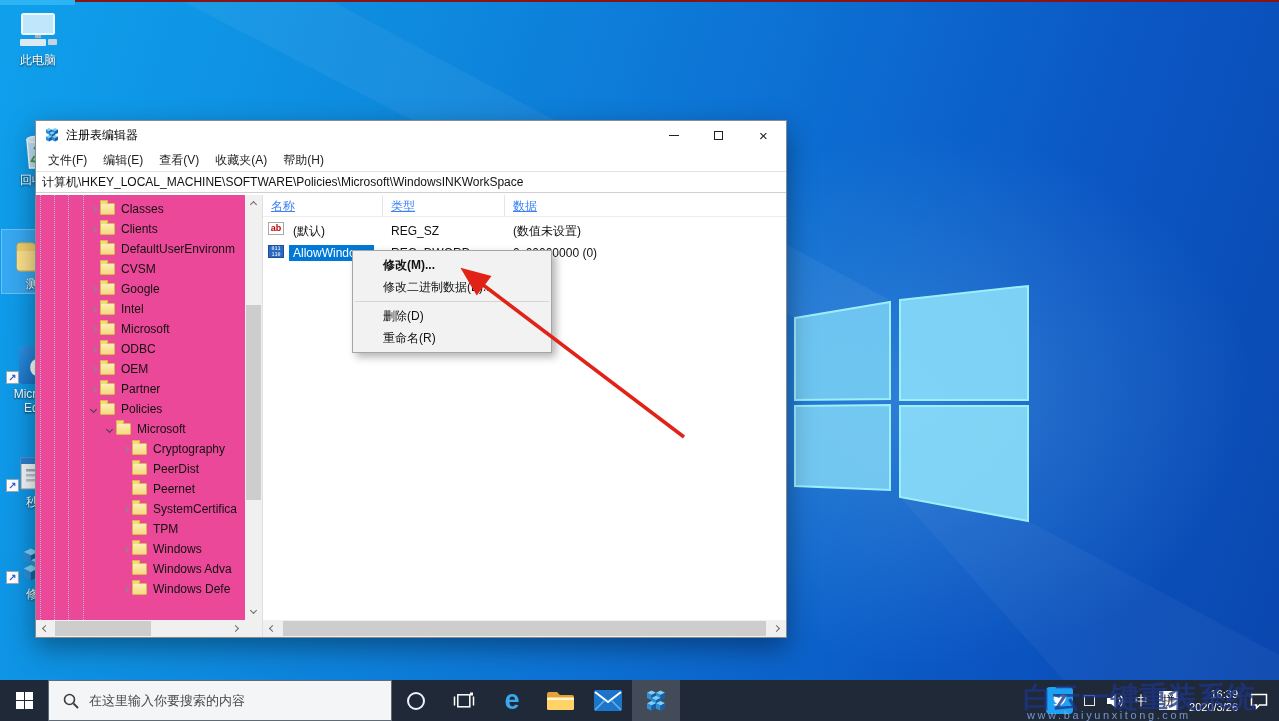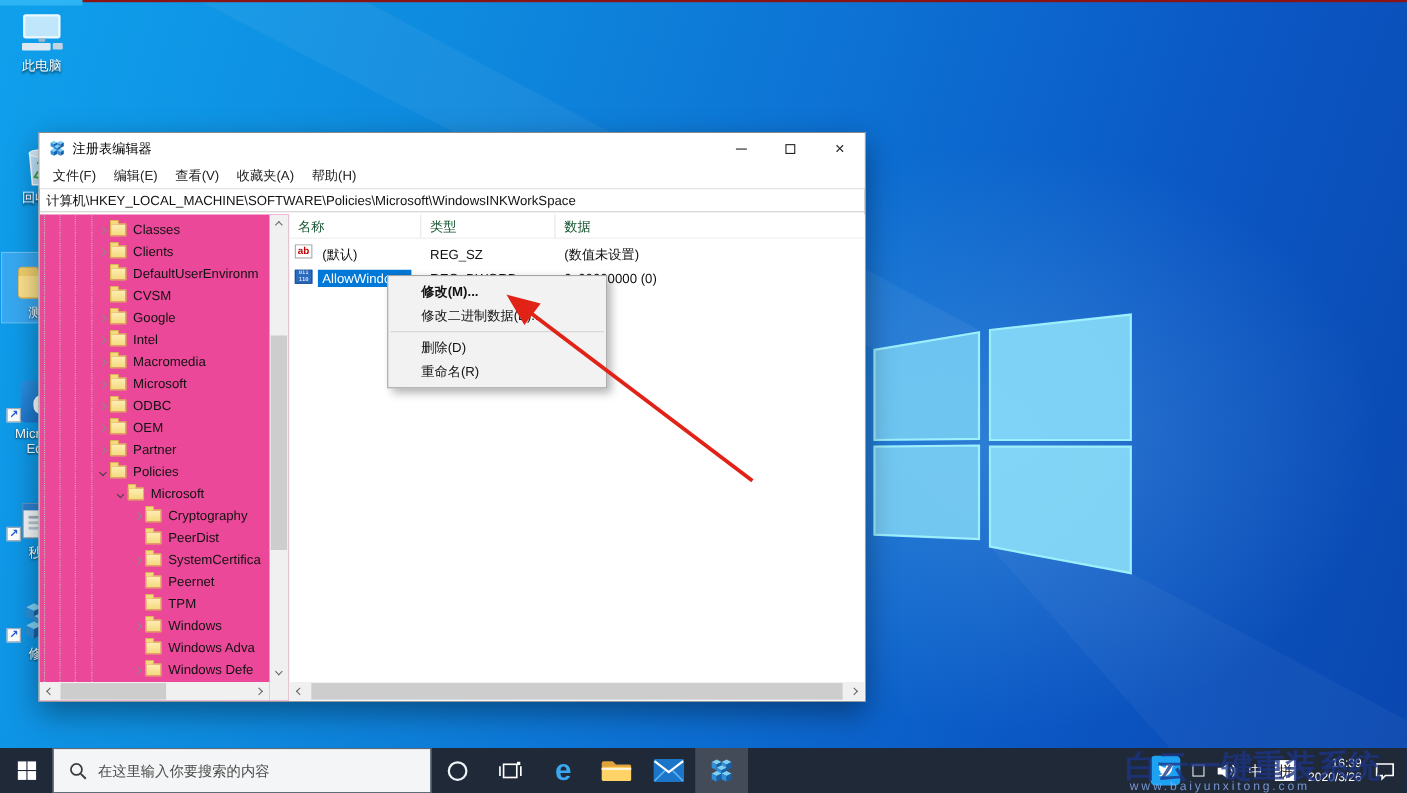--- a/index.html
+++ b/index.html
@@ -71,21 +71,21 @@
   .sb-up i { transform:rotate(-135deg); margin-top:2px; } .sb-down i { transform:rotate(45deg); margin-bottom:2px; }
   .sb-left i { transform:rotate(135deg); margin-left:2px; } .sb-right i { transform:rotate(-45deg); margin-right:2px; }
   .vsb .sb-arrow { position:absolute; left:0; } .vsb .sb-up { top:0; } .vsb .sb-down { bottom:0; }
   .vthumb { position:absolute; left:1px; width:15px; background:#cdcdcd; }
   .htrack { flex:1; position:relative; }
   .hthumb { position:absolute; top:1px; height:15px; background:#cdcdcd; }
 
   
   .listpane { position:relative; flex:1; overflow:hidden; background:#fff; }
   .listheader { height:22px; display:flex; border-bottom:1px solid #ededed; }
-  .lh-cell { border-right:1px solid #e5e5e5; padding:3px 0 0 8px; font-size:12px; color:#14532d; }
+  .lh-cell { border-right:1px solid #e5e5e5; padding:3px 0 0 8px; font-size:12px; color:#3b82f6;text-decoration:underline; }
   .lh-cell.c0 { width:120px; } .lh-cell.c1 { width:122px; } .lh-cell.c2 { flex:1; border-right:none; }
   .list-rows { padding-top:3px; }
   .list-row { height:22px; display:flex; align-items:center; }
   .lc { display:flex; align-items:flex-start; overflow:hidden; white-space:nowrap; font-size:12px; color:#111; }
   .lc.c0 { width:120px; padding-left:5px; } .lc.c1 { width:122px; padding-left:8px; } .lc.c2 { flex:1; padding-left:8px; }
   .ico-ab { width:16px; height:13px; flex:0 0 16px; margin-right:5px; border:1px solid #a8a8a8; background:#fff;
     color:#c00000; font-size:9px; font-weight:bold; line-height:11px; text-align:center; }
   .ico-bin { width:16px; height:13px; flex:0 0 16px; margin-right:5px; background:#2a6bc0; border:1px solid #1d4f95;
     color:#fff; font-size:5px; line-height:5.5px; text-align:center; font-family:"DejaVu Sans Mono",monospace; overflow:hidden; }
   .vname { padding:1px 4px; }
@@ -301,27 +301,20 @@
               <i></i>
             </span>
             <span class="tree-folder"></span>
             <span class="tree-label">Intel</span>
           </div>
           <div class="tree-row lvl0">
             <span class="chev chev-right">
               <i></i>
             </span>
             <span class="tree-folder"></span>
-            <span class="tree-label">Macromedia</span>
-          </div>
-          <div class="tree-row lvl0">
-            <span class="chev chev-right">
-              <i></i>
-            </span>
-            <span class="tree-folder"></span>
             <span class="tree-label">Microsoft</span>
           </div>
           <div class="tree-row lvl0">
             <span class="chev chev-right">
               <i></i>
             </span>
             <span class="tree-folder"></span>
             <span class="tree-label">ODBC</span>
           </div>
           <div class="tree-row lvl0">
@@ -358,30 +351,30 @@
             </span>
             <span class="tree-folder"></span>
             <span class="tree-label">Cryptography</span>
           </div>
           <div class="tree-row lvl2">
             <span class="chev chev-none"></span>
             <span class="tree-folder"></span>
             <span class="tree-label">PeerDist</span>
           </div>
           <div class="tree-row lvl2">
+            <span class="chev chev-none"></span>
+            <span class="tree-folder"></span>
+            <span class="tree-label">Peernet</span>
+          </div>
+          <div class="tree-row lvl2">
             <span class="chev chev-right">
               <i></i>
             </span>
             <span class="tree-folder"></span>
             <span class="tree-label">SystemCertifica</span>
-          </div>
-          <div class="tree-row lvl2">
-            <span class="chev chev-none"></span>
-            <span class="tree-folder"></span>
-            <span class="tree-label">Peernet</span>
           </div>
           <div class="tree-row lvl2">
             <span class="chev chev-none"></span>
             <span class="tree-folder"></span>
             <span class="tree-label">TPM</span>
           </div>
           <div class="tree-row lvl2">
             <span class="chev chev-right">
               <i></i>
             </span>

